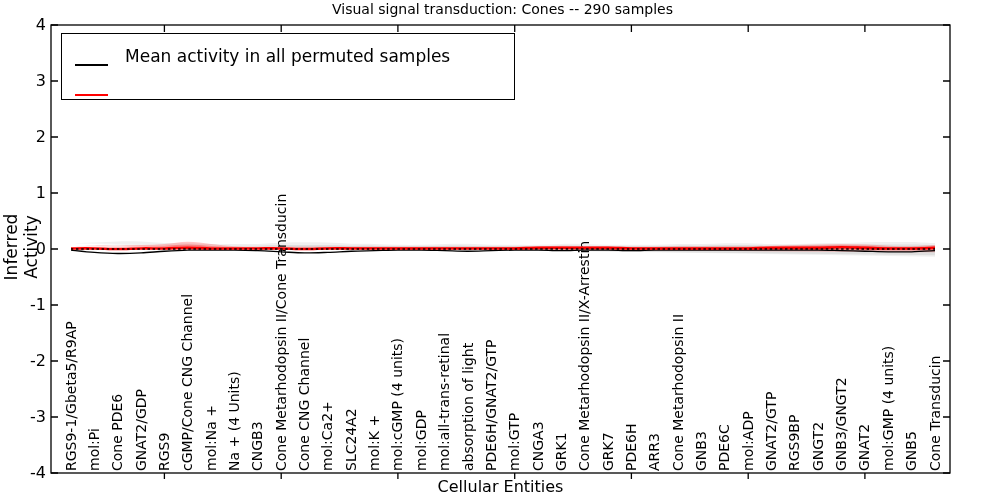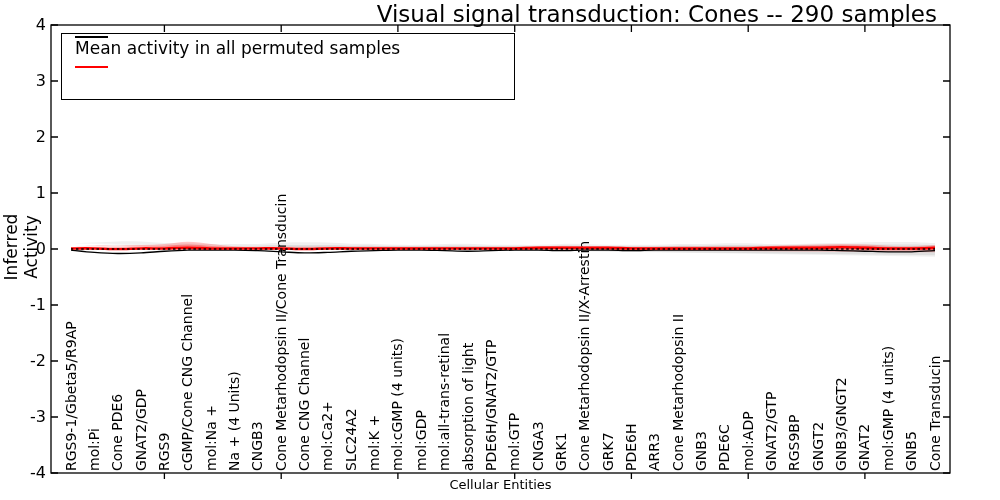--- a/index.html
+++ b/index.html
@@ -8,41 +8,41 @@
     font-family:"DejaVu Sans","Liberation Sans",sans-serif; color:#000;
     overflow:hidden;
   }
   #xlabels{position:absolute;left:0;top:0;width:1000px;height:500px;z-index:1;}
   .xlab{
     position:absolute; white-space:nowrap; font-size:14px; line-height:15px;
     transform:rotate(-90deg); transform-origin:0 0; color:#000;
   }
   #plot-svg{position:absolute;left:0;top:0;z-index:2;}
   #title{
-    position:absolute; left:38px; top:1px; width:899px; text-align:right;
-    font-size:23px; z-index:3;
+    position:absolute; left:53px; top:1px; width:899px; text-align:center;
+    font-size:14px; z-index:3;
   }
   #ylab{
     position:absolute; left:-54px; top:237px; width:130px; height:20px;
     text-align:center; font-size:17px; transform:rotate(-90deg); z-index:3;
   }
   #xaxlab{
     position:absolute; left:51px; top:477px; width:899px; text-align:center;
-    font-size:13px; z-index:3;
+    font-size:16px; z-index:3;
   }
   .ytick{
     position:absolute; left:6px; width:40px; text-align:right; font-size:16px;
     line-height:18px; z-index:3;
   }
   #legend{
     position:absolute; left:61px; top:33px; width:452px;
     border:1.8px solid #000; background:#ffffff; z-index:4;
     padding:2px 0 3px 0;
   }
-  .legrow{display:flex; align-items:flex-start; height:30px; padding-left:13px;flex-direction:column;}
+  .legrow{display:flex; align-items:flex-end; height:30px; padding-left:13px;}
   .legline{width:33px; height:0; margin-right:17px; flex:none;}
   .legtext{font-size:17px; white-space:nowrap;}
 </style>
 </head>
 <body>
 
 <div id="fig">
   <div id="xlabels">
       <div class="xlab" style="left: 63.5px; top: 471px;">RGS9-1/Gbeta5/R9AP</div>
       <div class="xlab" style="left: 86.9px; top: 471px;">mol:Pi</div>

